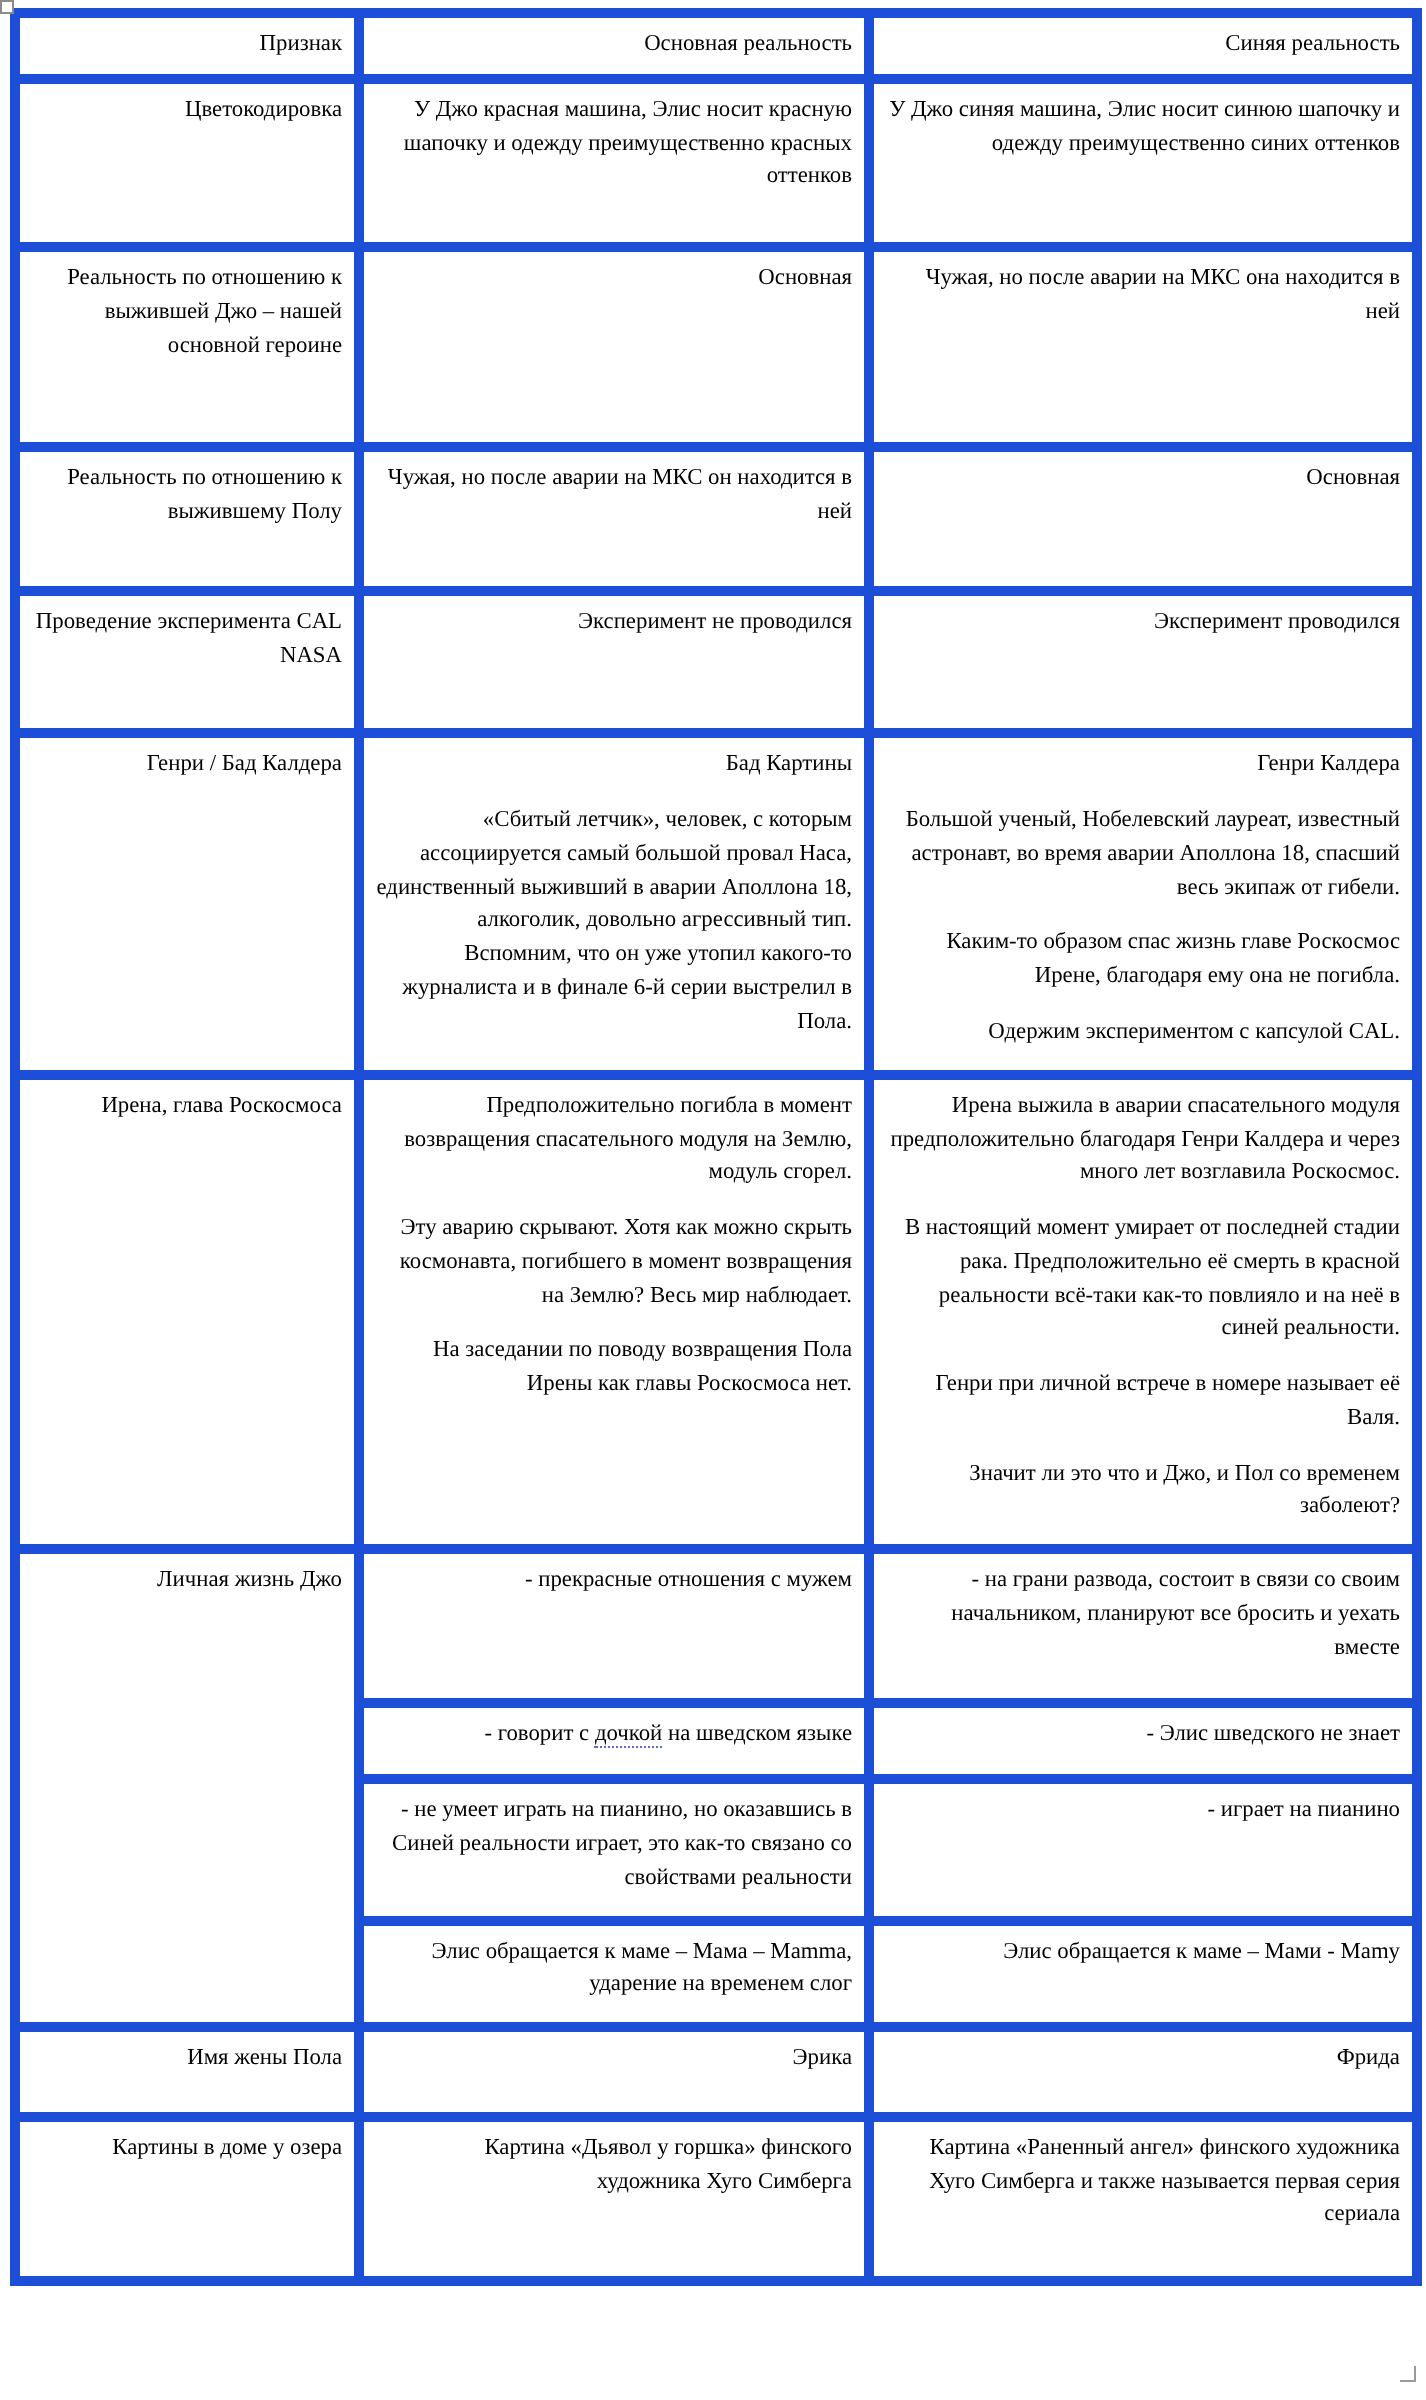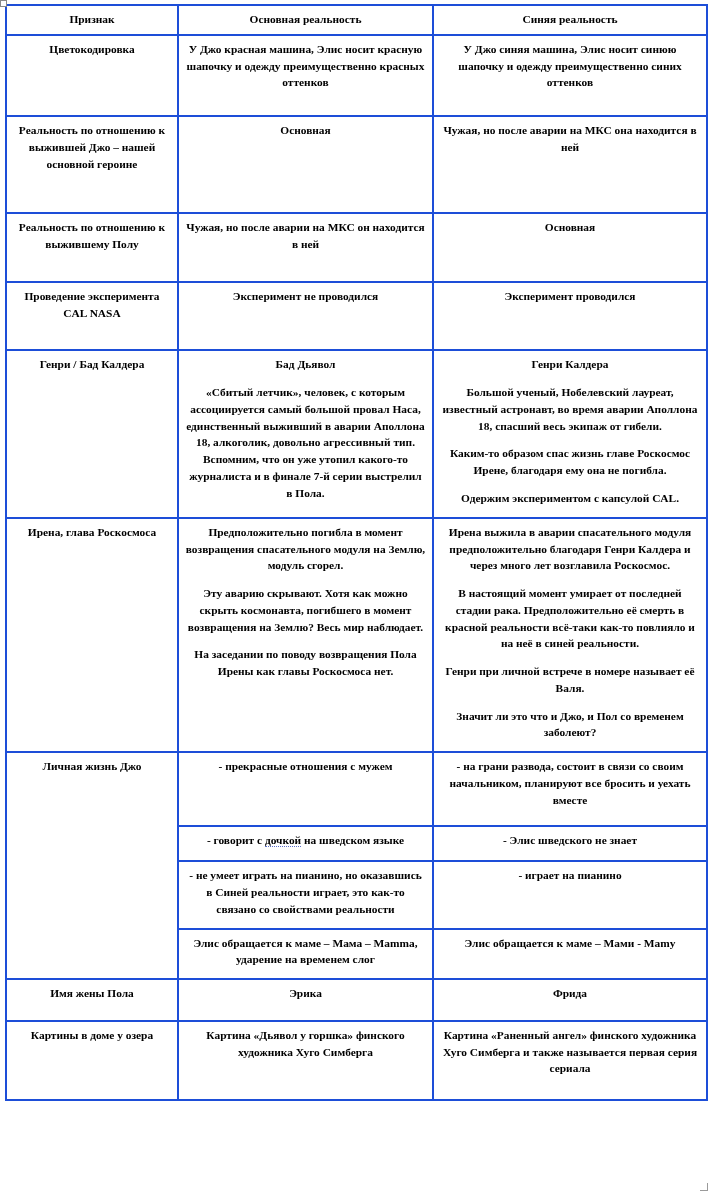--- a/index.html
+++ b/index.html
@@ -44,25 +44,25 @@
     border-collapse: collapse;
     width: 701px;
     margin: 4px 0 0 5px;
     table-layout: fixed;
     font-size: 11.4px;
     line-height: 1.47;
   }
 
   .doc-table td,
   .doc-table th {
-    border: 2px solid #1d4ed8;
+    border: 5px solid #1d4ed8;
     vertical-align: top;
     padding: 5px 6px 6px 6px;
-    font-weight: bold;
-    text-align: center;
+    font-weight: normal;
+    text-align: right;
     word-wrap: break-word;
     overflow-wrap: break-word;
   }
 
   
   col.c-feature { width: 172px; }
   col.c-red     { width: 255px; }
   col.c-blue    { width: 274px; }
 
   thead th {
@@ -158,22 +158,22 @@
         <p>Эксперимент не проводился</p>
       </td>
       <td class="cell">
         <p>Эксперимент проводился</p>
       </td>
     </tr>
 
     <tr class="h-henry">
       <td class="cell">Генри / Бад Калдера</td>
       <td class="cell">
-        <p>Бад Дьявол</p>
-        <p>«Сбитый летчик», человек, с которым ассоциируется самый большой провал Наса, единственный выживший в аварии Аполлона 18, алкоголик, довольно агрессивный тип. Вспомним, что он уже утопил какого-то журналиста и в финале 7-й серии выстрелил в Пола.</p>
+        <p>Бад Картины</p>
+        <p>«Сбитый летчик», человек, с которым ассоциируется самый большой провал Наса, единственный выживший в аварии Аполлона 18, алкоголик, довольно агрессивный тип. Вспомним, что он уже утопил какого-то журналиста и в финале 6-й серии выстрелил в Пола.</p>
       </td>
       <td class="cell">
         <p>Генри Калдера</p>
         <p>Большой ученый, Нобелевский лауреат, известный астронавт, во время аварии Аполлона 18, спасший весь экипаж от гибели.</p>
         <p>Каким-то образом спас жизнь главе Роскосмос Ирене, благодаря ему она не погибла.</p>
         <p>Одержим экспериментом с капсулой CAL.</p>
       </td>
     </tr>
 
     <tr class="h-irena">

